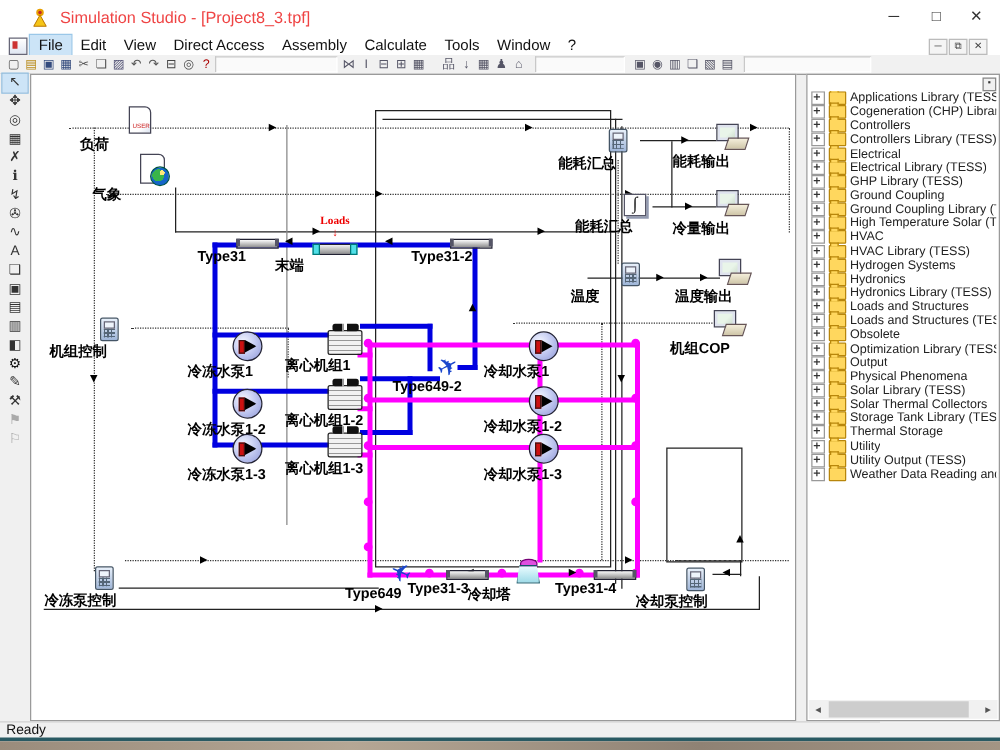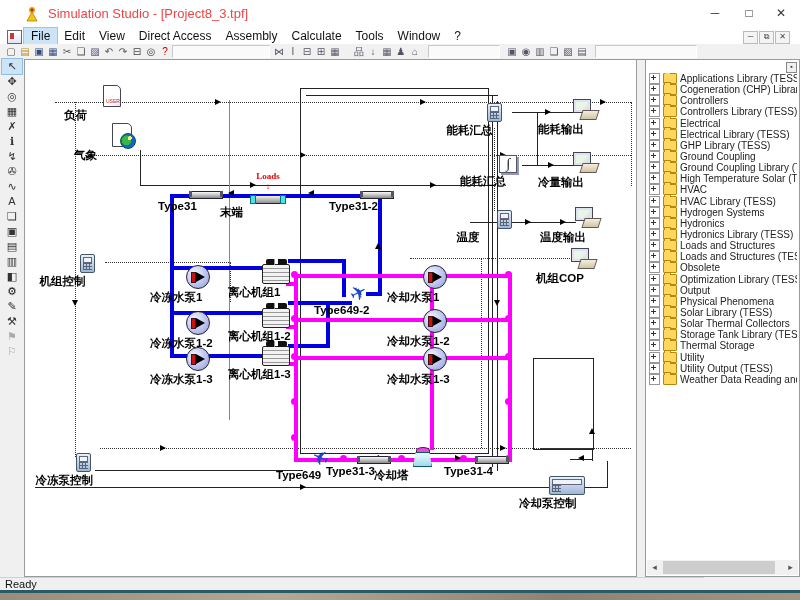--- a/index.html
+++ b/index.html
@@ -412,21 +412,21 @@
         <div class="clabel">Type31-3</div>
       </div>
       <div class="comp" style="left: 412px; top: 447px; width: 20px; height: 20px;">
         <div class="icon ic-tower"></div>
         <div class="clabel">冷却塔</div>
       </div>
       <div class="comp" style="left: 475px; top: 456px; width: 34px; height: 8px;">
         <div class="icon ic-pipe"></div>
         <div class="clabel">Type31-4</div>
       </div>
-      <div class="comp" style="left: 549px; top: 476px; width: 15px; height: 19px; padding-left: 21px;">
+      <div class="comp" style="left: 549px; top: 454px; width: 15px; height: 19px;">
         <div class="icon ic-calc"></div>
         <div class="clabel">冷却泵控制</div>
       </div>
       <div class="comp" style="left: 76px; top: 453px; width: 15px; height: 19px;">
         <div class="icon ic-calc"></div>
         <div class="clabel">冷冻泵控制</div>
       </div>
     </div>
 
   <div id="library">

